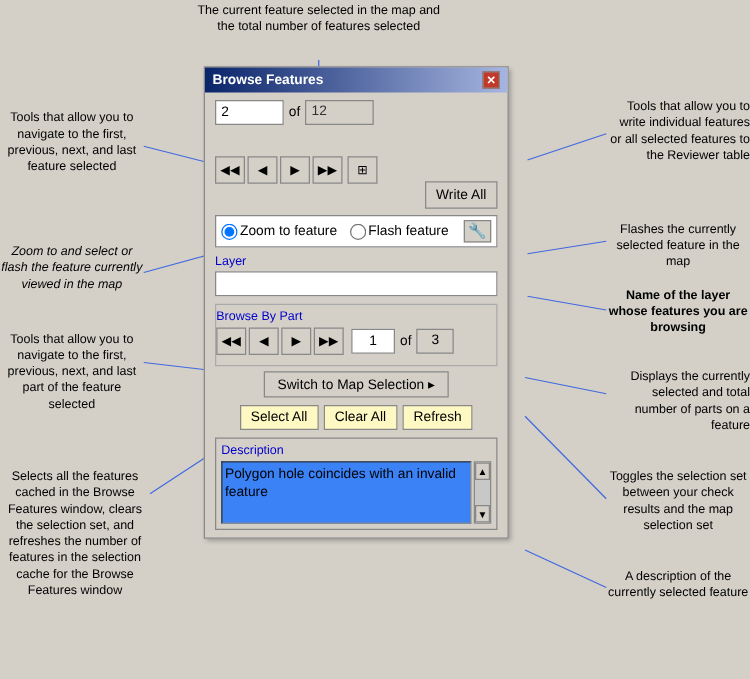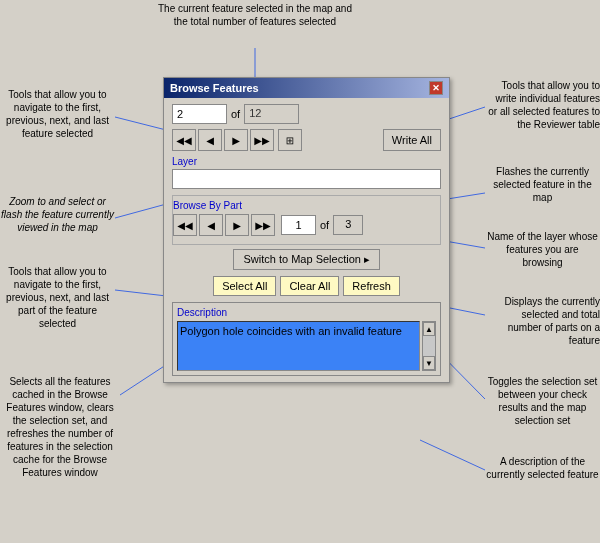--- a/index.html
+++ b/index.html
@@ -20,22 +20,22 @@
       color: #000;
       text-align: center;
       line-height: 1.3;
       width: 110px;
     }
 
     
     .dialog {
       position: absolute;
       left: 163px;
-      top: 77px;
-      width: 287px;
+      top: 53px;
+      width: 244px;
       background: #d4d0c8;
       border: 1px solid #888;
       box-shadow: 2px 2px 4px rgba(0,0,0,0.3);
     }
 
     .dialog-titlebar {
       background: linear-gradient(to right, #0a246a, #a6b5e0);
       color: white;
       font-size: 11px;
       font-weight: bold;
@@ -129,20 +129,21 @@
     }
 
     .write-all-btn {
       margin-left: auto;
       padding: 2px 8px;
       height: 22px;
       border: 1px solid #888;
       background: #d4d0c8;
       cursor: pointer;
       font-size: 11px;
+      margin-top: 40px;
     }
 
     
     .zoom-row {
       display: flex;
       align-items: center;
       margin-bottom: 6px;
       gap: 4px;
       border: 1px solid #888;
       padding: 3px 4px;
@@ -345,31 +346,32 @@
     }
     .ann-right-1 {
       position: absolute;
       top: 79px;
       right: 0px;
       width: 115px;
       text-align: right;
     }
     .ann-right-2 {
       position: absolute;
-      top: 165px;
+      top: 177px;
       right: 0px;
       width: 115px;
       text-align: center;
     }
     .ann-right-3 {
       position: absolute;
       top: 230px;
       right: 0px;
       width: 115px;
       text-align: center;
+      font-weight: bold;
     }
     .ann-right-4 {
       position: absolute;
       top: 295px;
       right: 0px;
       width: 115px;
       text-align: right;
     }
     .ann-right-5 {
       position: absolute;
@@ -504,20 +506,31 @@
 
     <div class="nav-row">
       <button class="nav-btn" title="First">◀◀</button>
       <button class="nav-btn" title="Previous">◀</button>
       <button class="nav-btn" title="Next">▶</button>
       <button class="nav-btn" title="Last">▶▶</button>
       <button class="grid-btn" title="Grid">⊞</button>
       <button class="write-all-btn">Write All</button>
     </div>
 
+    <div class="zoom-row">
+      <label class="radio-label">
+        <input type="radio" name="zoom-flash" class="radio-input" checked="" style="">
+        <span>Zoom to feature</span>
+      </label>
+      <label class="radio-label" style="margin-left: 6px;">
+        <input type="radio" name="zoom-flash" class="radio-input" style="">
+        <span>Flash feature</span>
+      </label>
+      <button class="wrench-btn" title="Options">🔧</button>
+    </div>
 
     <div>
       <div class="section-label">Layer</div>
       <input class="layer-input" type="text" style="">
     </div>
 
     <div class="divider-section">
       <div class="browse-by-part-label">Browse By Part</div>
       <div class="part-row">
         <button class="nav-btn">◀◀</button>

